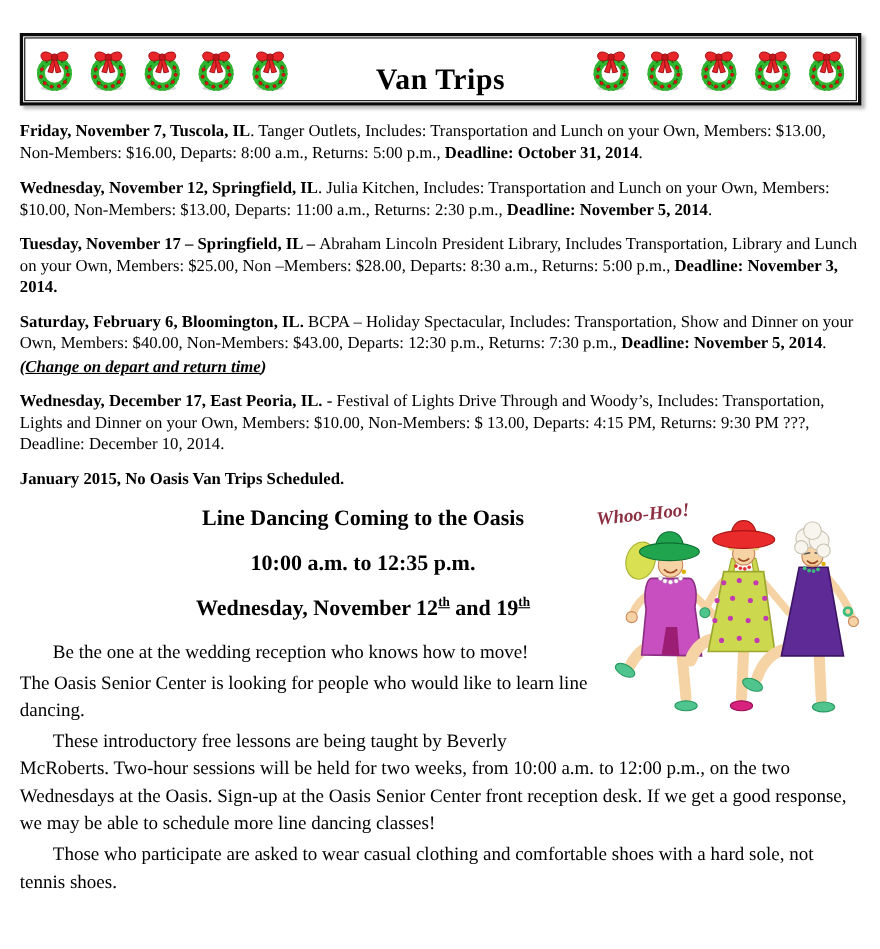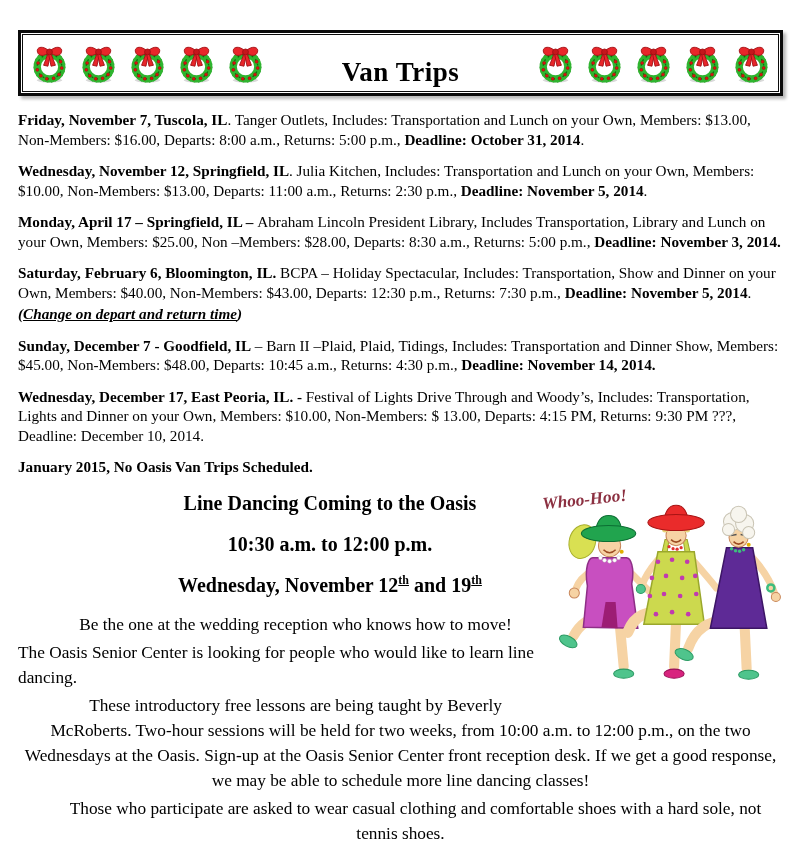--- a/index.html
+++ b/index.html
@@ -44,21 +44,21 @@
   .headings { width: 624px; text-align: center; }
   .headings .h {
     font-weight: bold; font-size: 20px; line-height: 29px; margin: 12px;
   }
   .headings sup { font-size: 12px; vertical-align: super; line-height: 0; text-decoration: underline; }
   .float-spacer { float: right; width: 240px; height: 104px; }
   .lower-text { margin-top: 12px; }
   .lower-text p {
     margin: 0 0 3px 0; font-size: 17.3px; line-height: 25px;
   }
-  .lower-text p.indent { text-indent: 30px; text-align: center; }
+  .lower-text p.indent { text-indent: 30px; }
 
   .dance-art {
     position: absolute; top: 0; right: -8px;
     width: 254px; height: 202px; pointer-events: none;
   }
 </style>
 </head>
 <body>
 
 <svg width="0" height="0" style="position:absolute" aria-hidden="true">
@@ -127,24 +127,23 @@
           <svg class="wreath" viewBox="0 0 40 44">
             <use href="#wreath-sym"></use>
           </svg>
         </div>
     </div>
   </div>
 
   <div class="trips">
     <p><b>Friday, November 7, Tuscola, IL</b><span>. Tanger Outlets, Includes: Transportation and Lunch on your Own, Members: $13.00, Non-Members: $16.00, Departs: 8:00 a.m., Returns: 5:00 p.m., </span><b>Deadline: October 31, 2014</b><span>.</span></p>
     <p><b>Wednesday, November 12, Springfield, IL</b><span>. Julia Kitchen, Includes: Transportation and Lunch on your Own, Members: $10.00, Non-Members: $13.00, Departs: 11:00 a.m., Returns: 2:30 p.m., </span><b>Deadline: November 5, 2014</b><span>.</span></p>
-    <p><b>Monday, April 17 – Springfield, IL – </b><span>Abraham Lincoln President Library, Includes Transportation, Library and Lunch on your Own, Members: $25.00, Non –Members: $28.00, Departs: 8:30 a.m., Returns: 5:00 p.m., </span><b>Deadline: November 3, 2014.</b></p>
+    <p><b>Tuesday, November 17 – Springfield, IL – </b><span>Abraham Lincoln President Library, Includes Transportation, Library and Lunch on your Own, Members: $25.00, Non –Members: $28.00, Departs: 8:30 a.m., Returns: 5:00 p.m., </span><b>Deadline: November 3, 2014.</b></p>
     <p><b>Saturday, February 6, Bloomington, IL.</b><span> BCPA – Holiday Spectacular, Includes: Transportation, Show and Dinner on your Own, Members: $40.00, Non-Members: $43.00, Departs: 12:30 p.m., Returns: 7:30 p.m., </span><b>Deadline: November 5, 2014</b><span>.</span></p>
     <p class="change-note"><b>(</b><b class="u">Change on depart and return time</b><b>)</b></p>
-    <p><b>Sunday, December 7 - Goodfield, IL</b><span> – Barn II –Plaid, Plaid, Tidings, Includes: Transportation and Dinner Show, Members: $45.00, Non-Members: $48.00, Departs: 10:45 a.m., Returns: 4:30 p.m., </span><b>Deadline: November 14, 2014.</b></p>
     <p><b>Wednesday, December 17, East Peoria, IL. -</b><span> Festival of Lights Drive Through and Woody’s, Includes: Transportation, Lights and Dinner on your Own, Members: $10.00, Non-Members: $ 13.00, Departs: 4:15 PM, Returns: 9:30 PM ???, Deadline: December 10, 2014.</span></p>
     <p><b>January 2015, No Oasis Van Trips Scheduled.</b></p>
   </div>
 
   <div class="lower">
 
     <svg class="dance-art" viewBox="0 0 252 200">
       <text x="6" y="20" font-size="17" font-style="italic" font-weight="bold" fill="#8c3041" transform="rotate(-6 6 20)" font-family="Liberation Serif, serif">Whoo-Hoo!</text>
 
       <g>
@@ -235,21 +234,21 @@
           <circle cx="200" cy="25" r="8"></circle>
             <circle cx="190" cy="40" r="6"></circle>
           <circle cx="210" cy="43" r="6"></circle>
         </g>
         <circle cx="210" cy="55" r="2" fill="#e0b000"></circle>
       </g>
     </svg>
 
     <div class="headings">
       <p class="h">Line Dancing Coming to the Oasis</p>
-      <p class="h">10:30 a.m. to 12:00 p.m.</p>
+      <p class="h">10:00 a.m. to 12:35 p.m.</p>
       <p class="h"><span>Wednesday, November 12</span><sup>th</sup><span> and 19</span><sup>th</sup></p>
     </div>
 
     <div class="float-spacer"></div>
 
     <div class="lower-text">
       <p class="indent">Be the one at the wedding reception who knows how to move!</p>
       <p>The Oasis Senior Center is looking for people who would like to learn line dancing.</p>
       <p class="indent">These introductory free lessons are being taught by Beverly McRoberts.  Two-hour sessions will be held for two weeks, from 10:00 a.m. to 12:00 p.m., on the two Wednesdays at the Oasis.  Sign-up at the Oasis Senior Center front reception desk.  If we get a good response, we may be able to schedule more line dancing classes!</p>
       <p class="indent">Those who participate are asked to wear casual clothing and comfortable shoes with a hard sole, not tennis shoes.</p>

